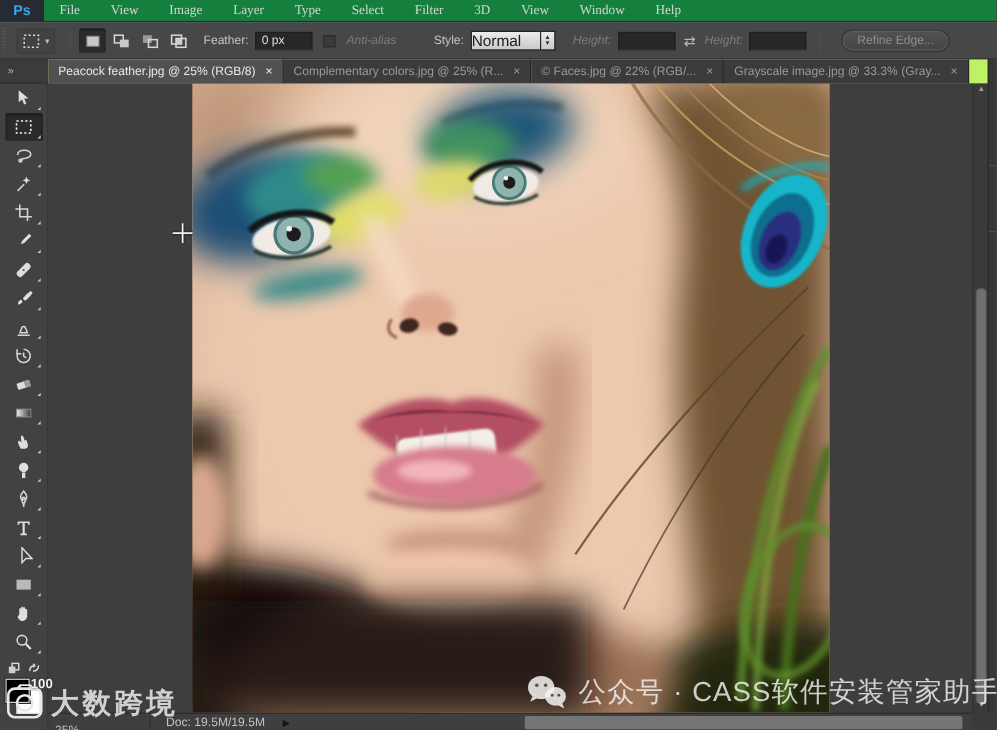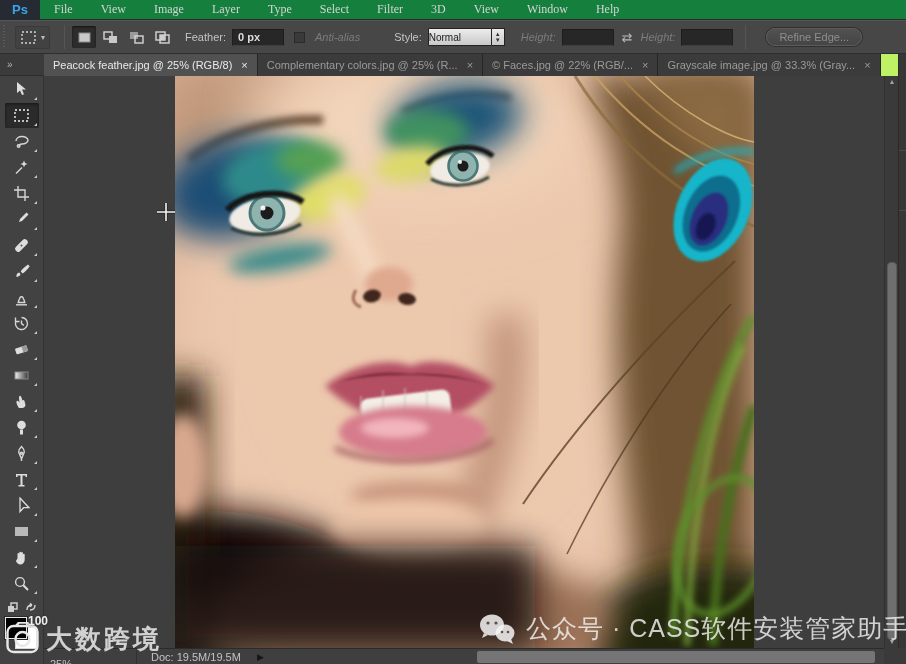--- a/index.html
+++ b/index.html
@@ -25,24 +25,24 @@
     border:1px solid #3a3a3a; background:#424242; border-radius:2px; }
   .preset-well .dd { color:#bbb; font-size:8px; margin-left:4px; }
   .vsep { width:1px; height:24px; background:#383838; border-right:1px solid #555; margin:0 6px; }
   .mode-btn { width:24px; height:22px; display:flex; align-items:center; justify-content:center;
     border-radius:2px; margin:0 1px; }
   .mode-btn.sel { background:#2c2c2c; box-shadow:inset 0 1px 2px #141414; }
   .opt-label { margin:0 6px 0 10px; white-space:nowrap; }
   .opt-label.dim { color:#7c7c7c;font-style:italic; }
   .dark-input { width:52px; height:17px; background:#272727; border:1px solid #1e1e1e;
     border-bottom-color:#3f3f3f; color:#dedede; font-size:11px; padding:0 5px;
-    font-family:"Liberation Sans", sans-serif;font-weight:bold; }
+    font-family:"Liberation Sans", sans-serif; }
   .checkbox { width:11px; height:11px; background:#3a3a3a; border:1px solid #2a2a2a; margin-left:10px; }
   .combo { width:64px; height:18px; background:linear-gradient(#ececec,#c9c9c9);
-    border:1px solid #222; color:#1c1c1c; font-size:10px; display:flex; align-items:center;
+    border:1px solid #222; color:#1c1c1c; font-size:14px; display:flex; align-items:center;
     padding:0 0; border-radius:1px; }
   .spinner { width:13px; height:18px; background:linear-gradient(#ececec,#c9c9c9);
     border:1px solid #222; border-left:none; display:flex; flex-direction:column;
     align-items:center; justify-content:center; color:#333; font-size:6px; line-height:6px; }
   .swap-icon { color:#b8b8b8; font-size:13px; margin:0 8px; }
   .refine-btn { margin-left:14px; padding:2px 12px; font-size:11px; color:#8e8e8e;
     background:linear-gradient(#515151,#454545); border:1px solid #5c5c5c;
     box-shadow:0 0 0 1px #303030; border-radius:9px; }
 
   

